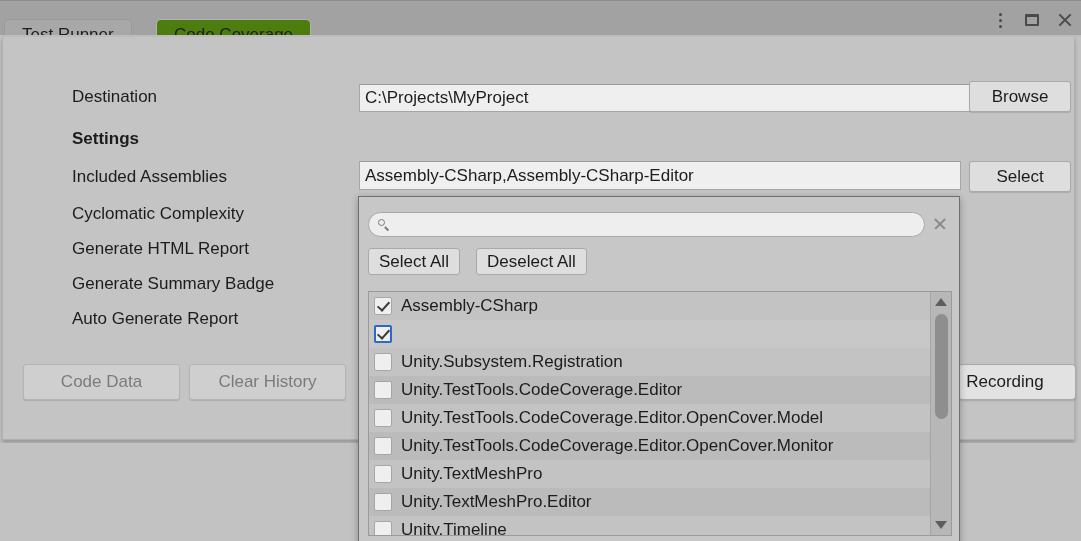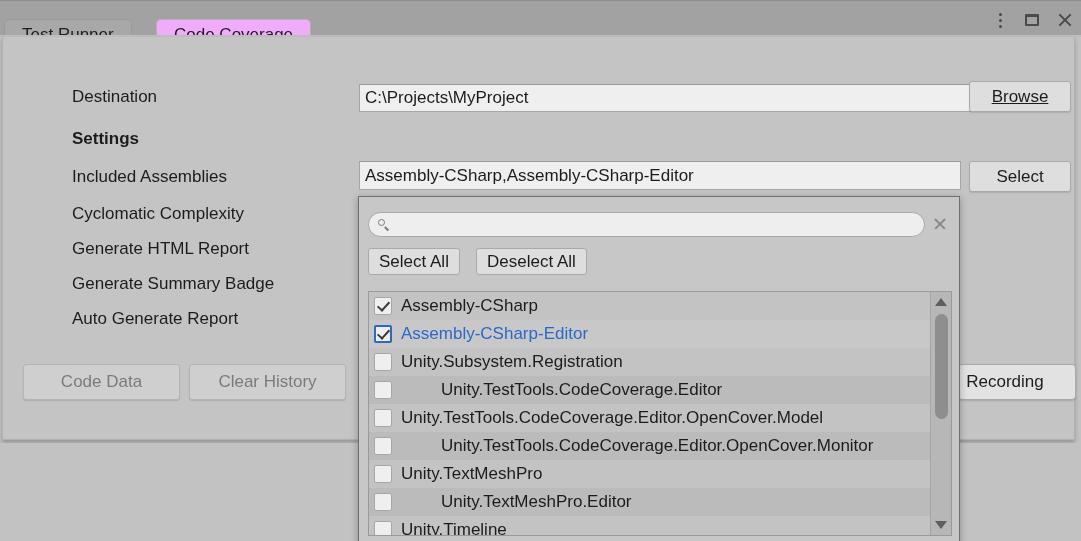--- a/index.html
+++ b/index.html
@@ -48,21 +48,21 @@
     margin-top: 12px;
   }
   .tab.inactive {
     left: 4px;
     background: #a8a8a8;
     border: 1px solid #9a9a9a;
     border-bottom: none;
   }
   .tab.active {
     left: 156px;
-    background: #f0abfc;
+    background: #4d7c0f;
     border: 1px solid #b2b2b2;
     border-bottom: none;
     box-shadow: 0 -1px 0 #d6d6d6 inset;
   }
   #tab-underline {
     position: absolute;
     left: 0; top: 35px;
     width: 1081px; height: 2px;
     background: #bdbdbd;
   }
@@ -264,21 +264,21 @@
     display: flex;
     align-items: center;
     padding-left: 5px;
     box-sizing: border-box;
     font-size: 17px;
     color: #1c1c1c;
     white-space: nowrap;
     overflow: hidden;
   }
   .listrow.odd  { background: #c3c3c3; }
-  .listrow.even { background: #bbbbbb; gap: 40px; }
+  .listrow.even { background: #bbbbbb; }
   .listrow.sel  { background: #c8c8c8; color: #2c68c8; }
 
   .cbox {
     width: 18px; height: 18px;
     min-width: 18px;
     box-sizing: border-box;
     background: #efefef;
     border: 1px solid #a6a6a6;
     border-radius: 2px;
     margin-right: 9px;
@@ -384,21 +384,21 @@
 
     <div class="row-label" style="top:50px;">Destination</div>
     <div class="row-label bold" style="top:92px;">Settings</div>
     <div class="row-label" style="top:130px;">Included Assemblies</div>
     <div class="row-label" style="top:167px;">Cyclomatic Complexity</div>
     <div class="row-label" style="top:202px;">Generate HTML Report</div>
     <div class="row-label" style="top:237px;">Generate Summary Badge</div>
     <div class="row-label" style="top:272px;">Auto Generate Report</div>
 
     <div class="textfield" style="left:356px; top:47px; width:666px; height:28px;">C:\Projects\MyProject</div>
-    <div class="btn" style="left:966px; top:44px; width:102px; height:31px;text-decoration:underline;">Browse</div>
+    <div class="btn" style="left:966px; top:44px; width:102px; height:31px;">Browse</div>
 
     <div class="textfield" style="left:356px; top:124px; width:602px; height:29px;">Assembly-CSharp,Assembly-CSharp-Editor</div>
     <div class="btn" style="left:966px; top:124px; width:102px; height:31px;">Select</div>
 
     <div class="btn disabled" style="left:20px; top:327px; width:157px; height:36px;">Code Data</div>
     <div class="btn disabled" style="left:186px; top:327px; width:157px; height:36px;">Clear History</div>
   </div>
 
   <div id="below-panel"></div>
 
@@ -419,21 +419,20 @@
     <div class="popbtn" style="left:117px;">Deselect All</div>
 
     <div id="listbox">
       <div id="listrows">
           <div class="listrow odd">
             <div class="cbox checked"></div>
             <span>Assembly-CSharp</span>
           </div>
           <div class="listrow sel">
             <div class="cbox checked focus"></div>
-            <span>Assembly-CSharp-Editor</span>
           </div>
           <div class="listrow odd">
             <div class="cbox"></div>
             <span>Unity.Subsystem.Registration</span>
           </div>
           <div class="listrow even">
             <div class="cbox"></div>
             <span>Unity.TestTools.CodeCoverage.Editor</span>
           </div>
           <div class="listrow odd">

